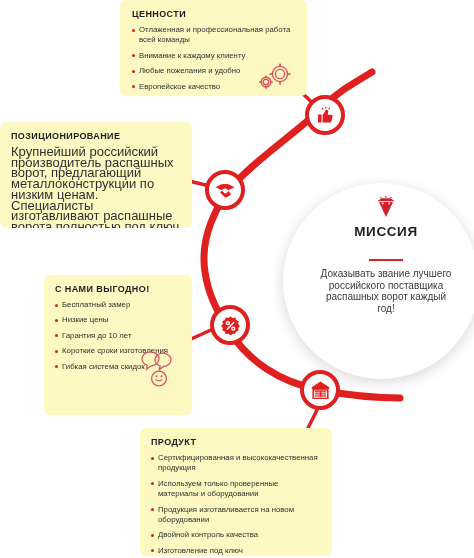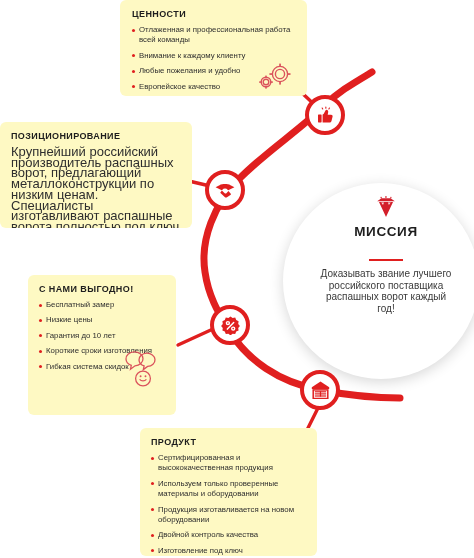--- a/index.html
+++ b/index.html
@@ -71,22 +71,22 @@
     position:absolute;left:0;top:3.6px;
     width:3px;height:3px;border-radius:50%;
     background:#e01f1f;
   }
   .card p.body{
     font-size:13px;line-height:10.7px;color:#2e2e2e;margin:0;
   }
 
   #card-values{left:120px;top:0px;width:187px;height:96px;padding:9px 12px;}
   #card-position{left:0px;top:122px;width:192px;height:106px;padding:9px 11px;}
-  #card-benefits{left:28px;top:275px;width:148px;height:140px;padding:9px 11px;}
-  #card-product{left:140px;top:428px;width:177px;height:128px;padding:9px 11px;}
+  #card-benefits{left:44px;top:275px;width:148px;height:140px;padding:9px 11px;}
+  #card-product{left:140px;top:428px;width:192px;height:128px;padding:9px 11px;}
 
   
   .deco{position:absolute;opacity:0.95;pointer-events:none;}
   #deco-gears{right:14px;bottom:4px;width:36px;height:32px;}
   #deco-chat{right:12px;bottom:26px;width:42px;height:42px;}
 
   
   .node{
     position:absolute;
     width:40px;height:40px;

